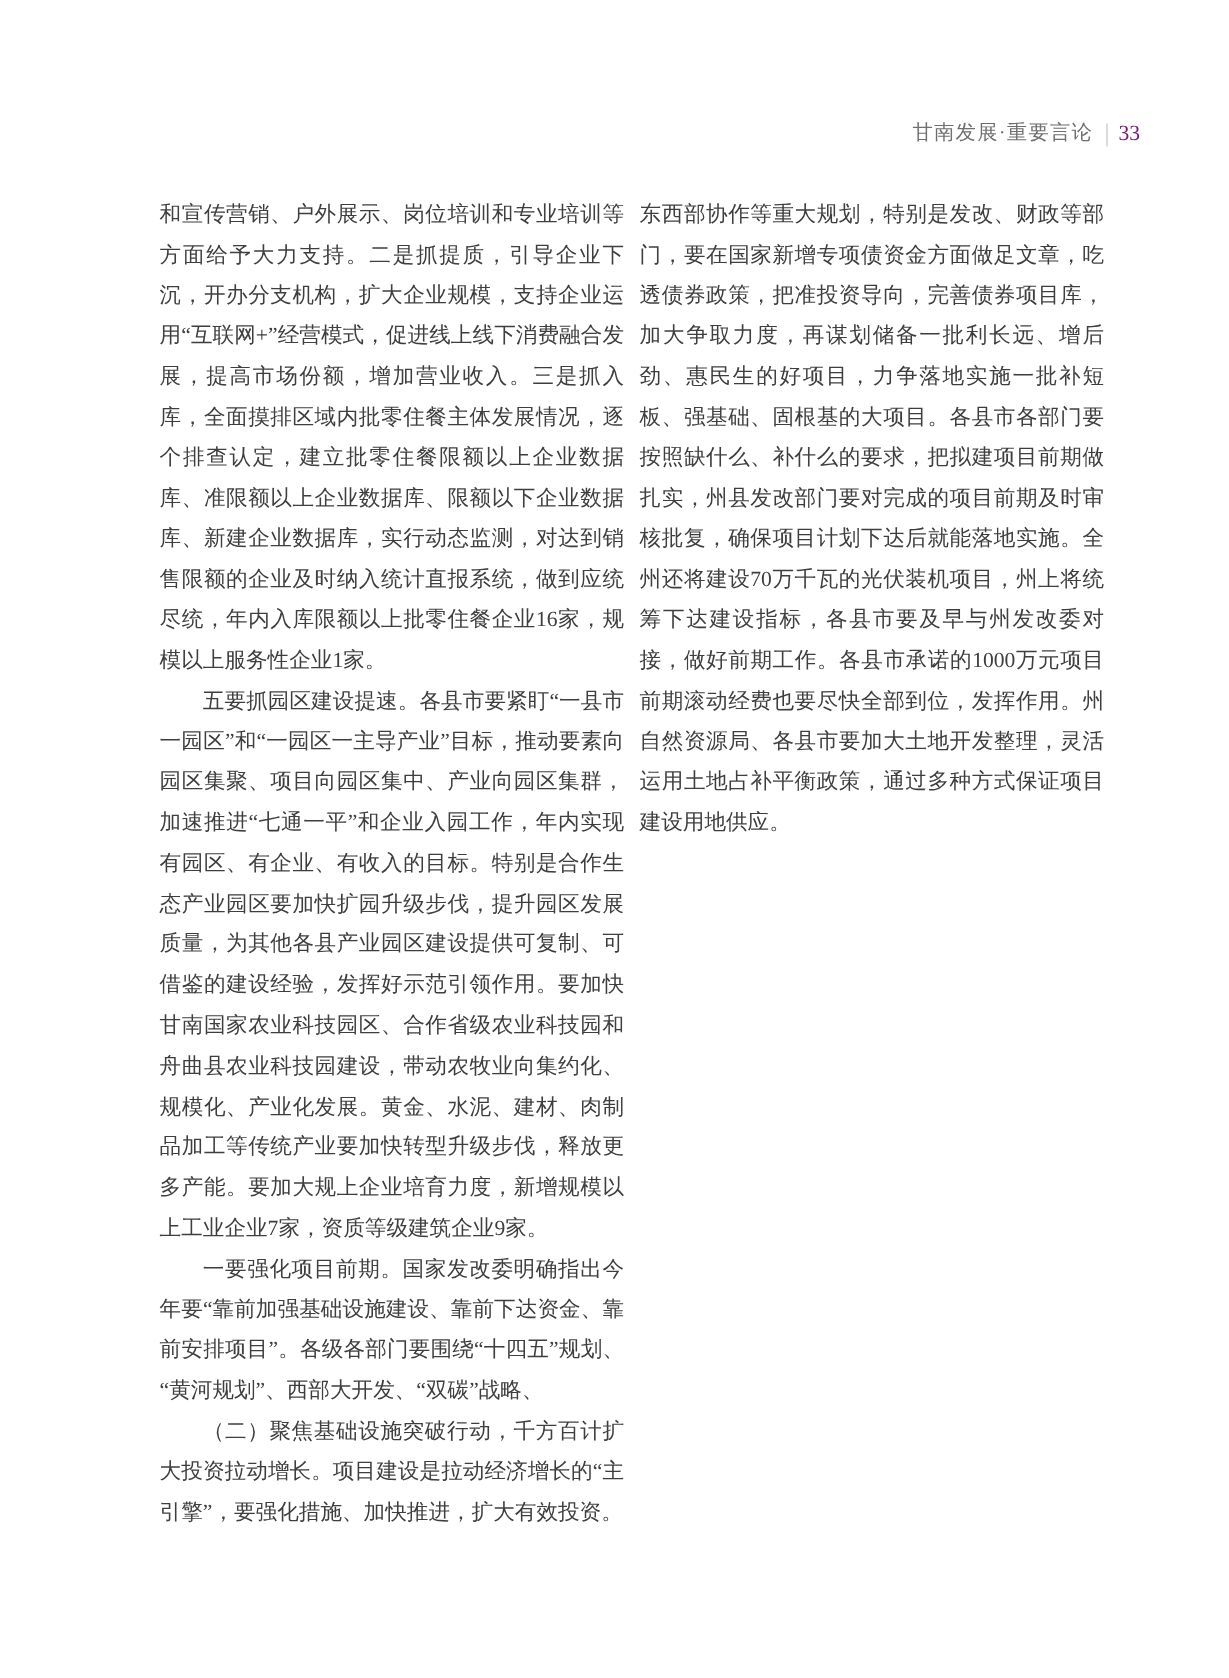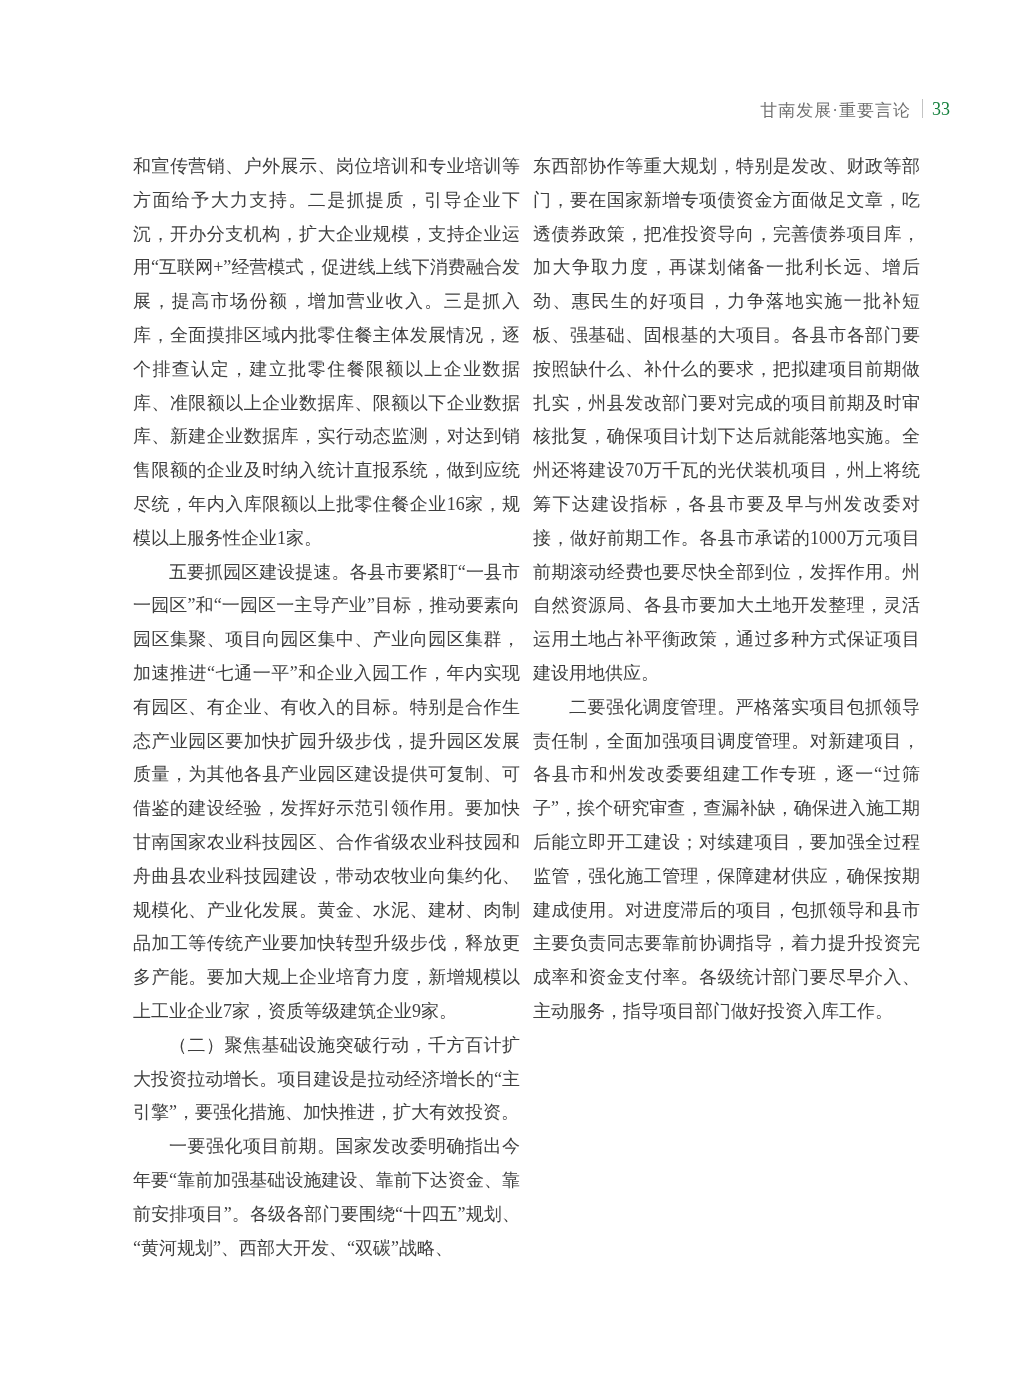--- a/index.html
+++ b/index.html
@@ -12,43 +12,43 @@
     height: 1398px;
     position: relative;
     font-family: "Liberation Serif", serif;
     overflow: hidden;
   }
   .page-header {
     position: absolute;
     top: 99px;
     right: 74px;
     display: flex;
-    align-items: flex-start;
+    align-items: flex-end;
     font-size: 17px;
     letter-spacing: 1px;
   }
   .header-title {
     color: #6f6f6f;
   }
   .header-divider {
     display: inline-block;
     width: 1px;
     height: 19px;
     background: #c3c3c3;
     margin: 0 9px 0 11px;
   }
   .page-number {
-    color: #15803d;
+    color: #701a75;
     font-size: 18px;
     letter-spacing: 0;
   }
   .article-body {
     position: absolute;
     left: 133px;
-    top: 150px;
+    top: 162px;
     width: 797px;
     display: flex;
     gap: 13px;
   }
   .column {
     width: 387px;
   }
   .column p {
     margin: 0;
     font-size: 18px;
@@ -72,20 +72,19 @@
 <header class="page-header">
   <span class="header-title">甘南发展·重要言论</span>
   <span class="header-divider"></span>
   <span class="page-number">33</span>
 </header>
 
 <main class="article-body">
   <div class="column">
     <p class="continuation">和宣传营销、户外展示、岗位培训和专业培训等方面给予大力支持。二是抓提质，引导企业下沉，开办分支机构，扩大企业规模，支持企业运用“互联网+”经营模式，促进线上线下消费融合发展，提高市场份额，增加营业收入。三是抓入库，全面摸排区域内批零住餐主体发展情况，逐个排查认定，建立批零住餐限额以上企业数据库、准限额以上企业数据库、限额以下企业数据库、新建企业数据库，实行动态监测，对达到销售限额的企业及时纳入统计直报系统，做到应统尽统，年内入库限额以上批零住餐企业16家，规模以上服务性企业1家。</p>
     <p class="indent">五要抓园区建设提速。各县市要紧盯“一县市一园区”和“一园区一主导产业”目标，推动要素向园区集聚、项目向园区集中、产业向园区集群，加速推进“七通一平”和企业入园工作，年内实现有园区、有企业、有收入的目标。特别是合作生态产业园区要加快扩园升级步伐，提升园区发展质量，为其他各县产业园区建设提供可复制、可借鉴的建设经验，发挥好示范引领作用。要加快甘南国家农业科技园区、合作省级农业科技园和舟曲县农业科技园建设，带动农牧业向集约化、规模化、产业化发展。黄金、水泥、建材、肉制品加工等传统产业要加快转型升级步伐，释放更多产能。要加大规上企业培育力度，新增规模以上工业企业7家，资质等级建筑企业9家。</p>
+    <p class="indent">一要强化项目前期。国家发改委明确指出今年要“靠前加强基础设施建设、靠前下达资金、靠前安排项目”。各级各部门要围绕“十四五”规划、“黄河规划”、西部大开发、“双碳”战略、</p>
     <p class="indent">（二）聚焦基础设施突破行动，千方百计扩大投资拉动增长。项目建设是拉动经济增长的“主引擎”，要强化措施、加快推进，扩大有效投资。</p>
-    <p class="indent">一要强化项目前期。国家发改委明确指出今年要“靠前加强基础设施建设、靠前下达资金、靠前安排项目”。各级各部门要围绕“十四五”规划、“黄河规划”、西部大开发、“双碳”战略、</p>
   </div>
   <div class="column">
     <p class="continuation">东西部协作等重大规划，特别是发改、财政等部门，要在国家新增专项债资金方面做足文章，吃透债券政策，把准投资导向，完善债券项目库，加大争取力度，再谋划储备一批利长远、增后劲、惠民生的好项目，力争落地实施一批补短板、强基础、固根基的大项目。各县市各部门要按照缺什么、补什么的要求，把拟建项目前期做扎实，州县发改部门要对完成的项目前期及时审核批复，确保项目计划下达后就能落地实施。全州还将建设70万千瓦的光伏装机项目，州上将统筹下达建设指标，各县市要及早与州发改委对接，做好前期工作。各县市承诺的1000万元项目前期滚动经费也要尽快全部到位，发挥作用。州自然资源局、各县市要加大土地开发整理，灵活运用土地占补平衡政策，通过多种方式保证项目建设用地供应。</p>
-    <p class="indent">二要强化调度管理。严格落实项目包抓领导责任制，全面加强项目调度管理。对新建项目，各县市和州发改委要组建工作专班，逐一“过筛子”，挨个研究审查，查漏补缺，确保进入施工期后能立即开工建设；对续建项目，要加强全过程监管，强化施工管理，保障建材供应，确保按期建成使用。对进度滞后的项目，包抓领导和县市主要负责同志要靠前协调指导，着力提升投资完成率和资金支付率。各级统计部门要尽早介入、主动服务，指导项目部门做好投资入库工作。</p>
   </div>
 </main>
 
 </body></html>

